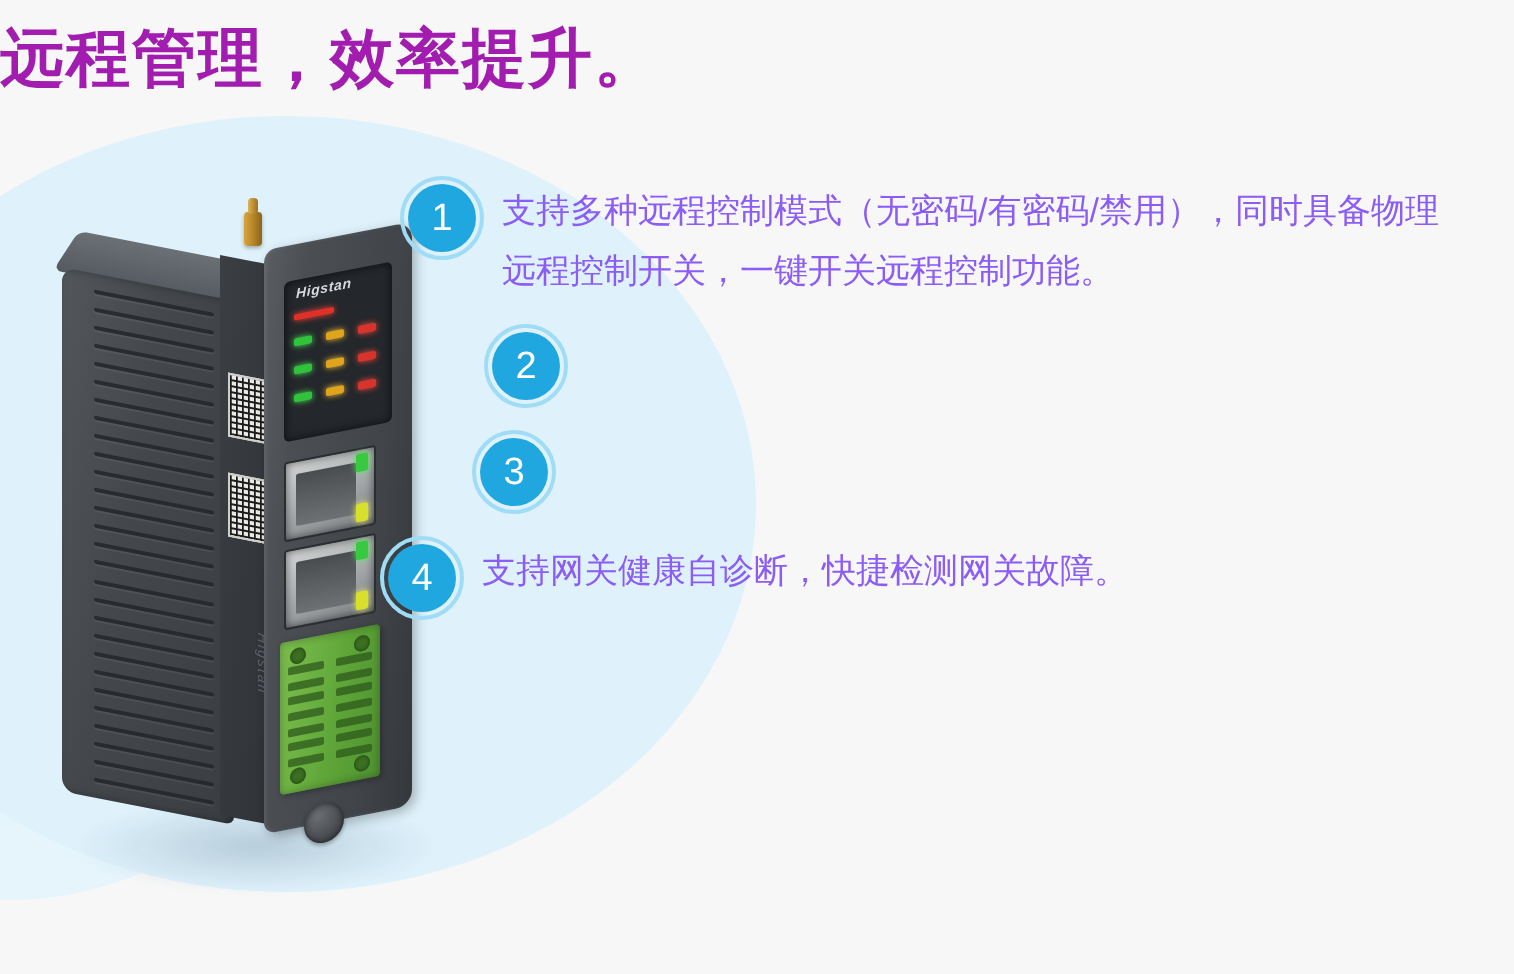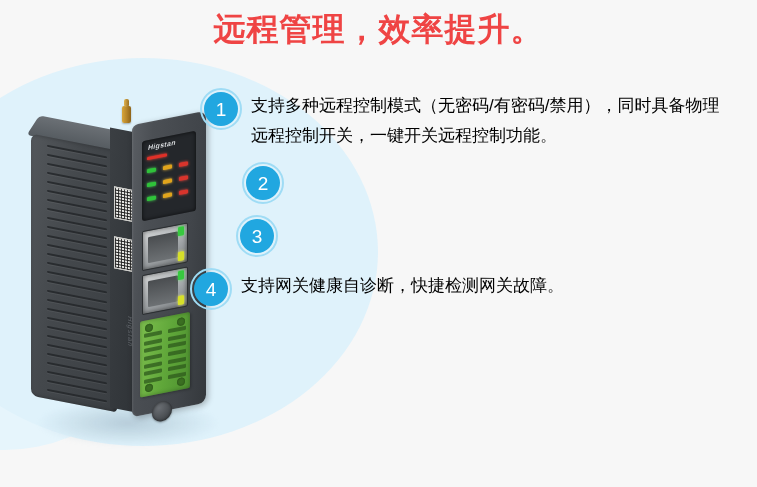--- a/index.html
+++ b/index.html
@@ -24,24 +24,23 @@
     left:-160px;top:120px;
     width:330px;height:330px;
     border-radius:50%;
     background:#e6f5fc;
   }
 
   
   .title{
     position:absolute;
     left:0;top:8px;width:757px;
-    text-align:center;
     font-size:32px;font-weight:bold;
     letter-spacing:1px;
-    color:#ef4444;
+    color:#a21caf;
   }
 
   
   .device{position:absolute;left:28px;top:100px;width:190px;height:345px;}
 
   .dev-shadow{
     position:absolute;left:10px;top:300px;
     width:180px;height:46px;border-radius:50%;
     background:radial-gradient(ellipse at center,rgba(90,120,140,.30) 0%,rgba(140,175,195,.10) 58%,rgba(0,0,0,0) 72%);
     filter:blur(2px);
@@ -186,21 +185,21 @@
     position:absolute;inset:0;border-radius:50%;
     border:2px solid #9fdcf5;
   }
   .badge .disc{
     position:absolute;left:4px;top:4px;width:34px;height:34px;
     border-radius:50%;background:#21a7e0;
     display:flex;align-items:center;justify-content:center;
     color:#ffffff;font-size:19px;line-height:1;font-weight:normal;
   }
   .ftext{
-    font-size:17px;line-height:30px;color:#000000;
+    font-size:17px;line-height:30px;color:#8b5cf6;
     padding-top:3px;
   }
 
   
   .f1{margin-left:14px;}
   .f1 .ftext{width:480px;}
   .f2{margin-left:56px;}
   .f3{margin-left:50px;}
   .f3 .ftext{width:380px;}
   .f4{margin-left:4px;}

